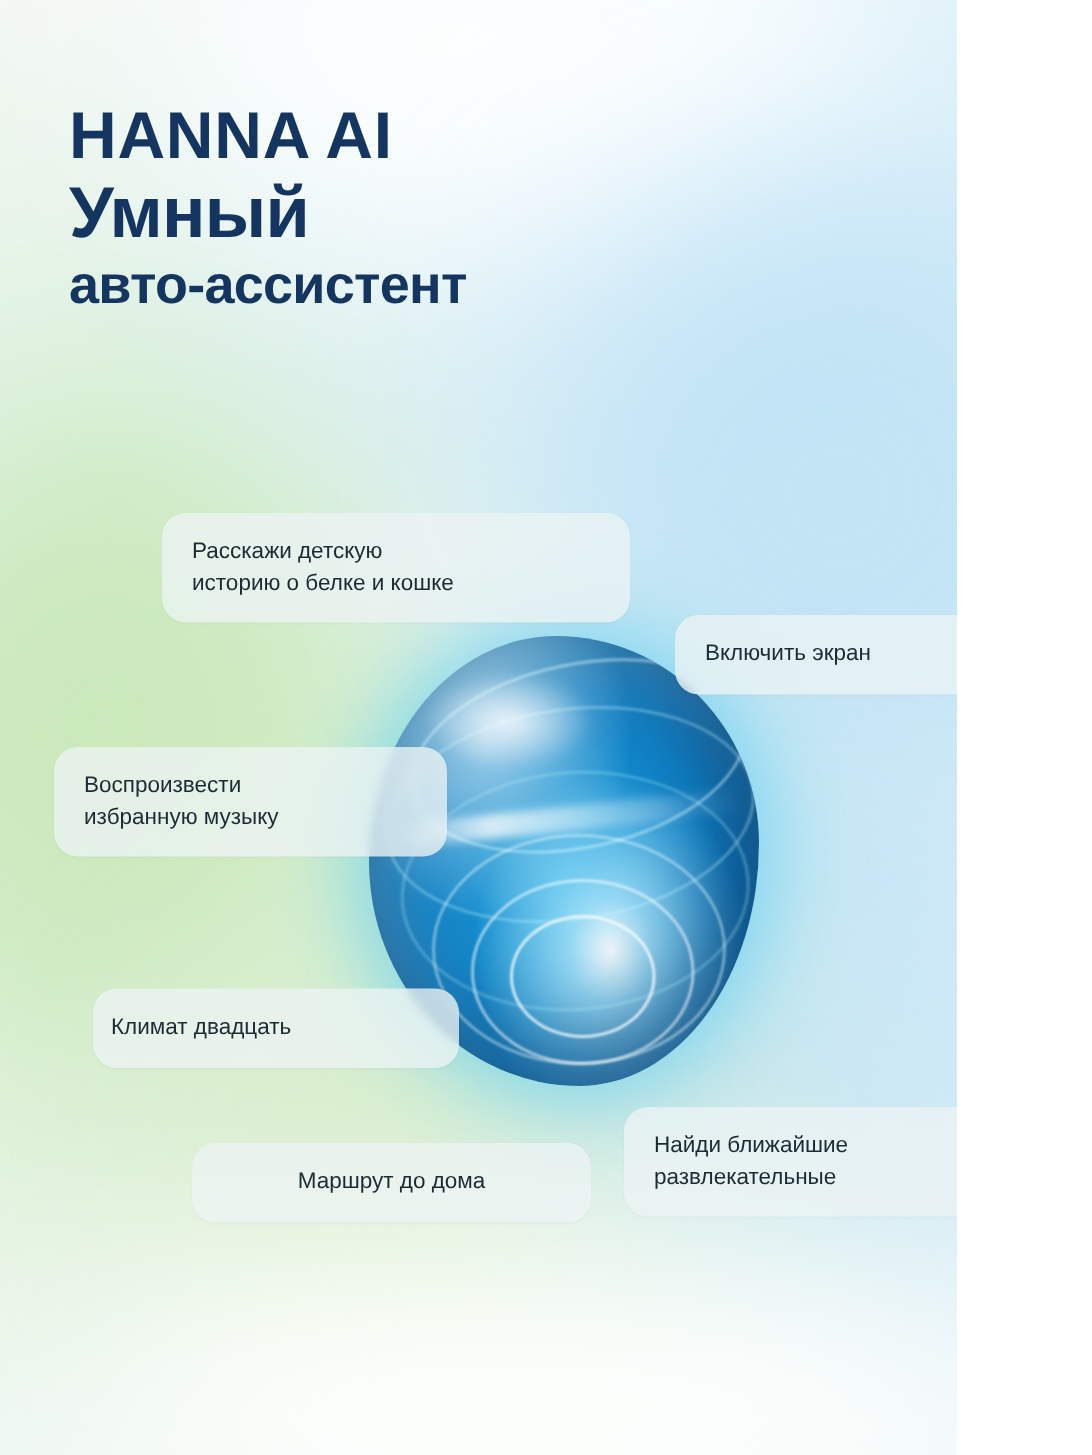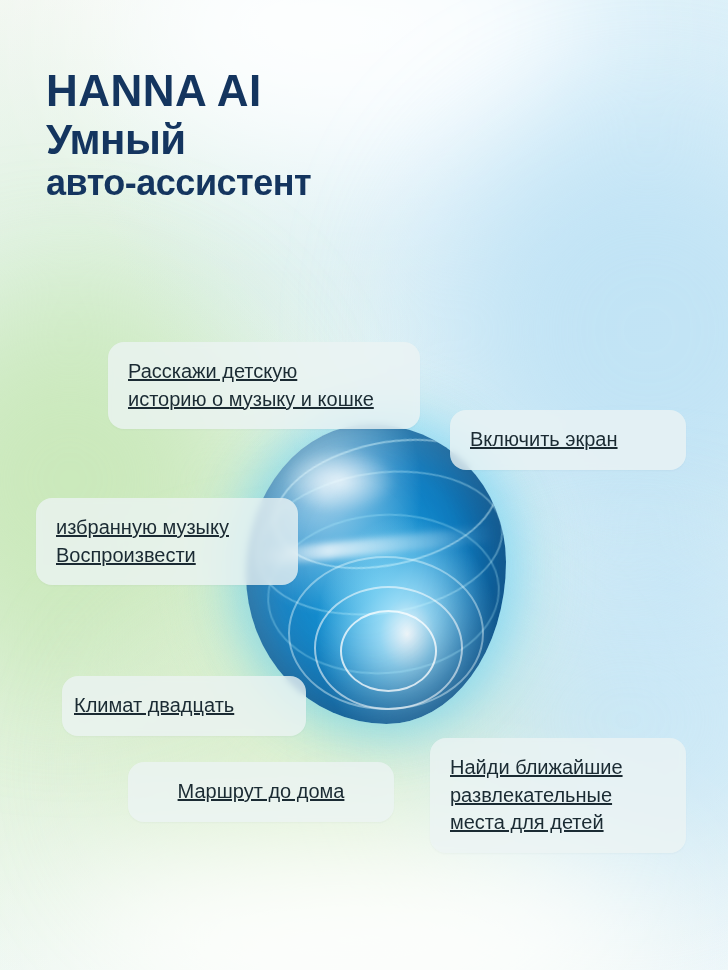--- a/index.html
+++ b/index.html
@@ -10,21 +10,21 @@
   body {
     width: 728px;
     height: 970px;
     font-family: "Liberation Sans", sans-serif;
     background: #ffffff;
     overflow: hidden;
   }
 
   .poster {
     position: relative;
-    width: 728px;
+    width: 638px;
     height: 970px;
     overflow: hidden;
     background:
       radial-gradient(circle at 78% 10%, rgba(208,236,250,0.95) 0%, rgba(208,236,250,0) 46%),
       radial-gradient(circle at 12% 34%, rgba(216,240,214,0.85) 0%, rgba(216,240,214,0) 40%),
       radial-gradient(circle at 6% 66%, rgba(214,238,206,0.9) 0%, rgba(214,238,206,0) 42%),
       radial-gradient(circle at 92% 60%, rgba(206,234,248,0.9) 0%, rgba(206,234,248,0) 45%),
       radial-gradient(circle at 50% 86%, rgba(228,242,224,0.75) 0%, rgba(228,242,224,0) 45%),
       linear-gradient(160deg, #f4f8f3 0%, #eef6f8 30%, #f6fbf6 60%, #eef7fb 100%);
   }
@@ -50,21 +50,21 @@
     z-index: 6;
   }
   .headline .line {
     color: #14355f;
     font-weight: 700;
     letter-spacing: -0.5px;
     line-height: 1.13;
     white-space: nowrap;
   }
   .headline .line1 { font-size: 44px; letter-spacing: 0.5px; }
-  .headline .line2 { font-size: 42px; }
+  .headline .line2 { font-size: 48px; }
   .headline .line3 { font-size: 36px; }
 
   
   .orb-wrap {
     position: absolute;
     left: 246px;
     top: 424px;
     width: 260px;
     height: 300px;
     z-index: 3;
@@ -126,33 +126,32 @@
   }
 
   
   .bubble {
     position: absolute;
     z-index: 5;
     padding: 16px 20px;
     border-radius: 16px;
     background: rgba(236,243,244,0.78);
     color: #1b2b33;
-    font-size: 20px;
+    font-size: 15px;
     line-height: 1.38;
     backdrop-filter: blur(3px);
     box-shadow: 0 1px 2px rgba(40,70,90,0.04);
-    text-decoration: underline;
   }
   .b1 { left: 108px; top: 342px; width: 272px; }
   .b2 { left: 450px; top: 410px; width: 196px; }
   .b3 { left: 36px;  top: 498px; width: 222px; }
   .b4 { left: 490px; top: 556px; width: 196px; }
-  .b5 { left: 62px;  top: 676px; width: 212px; padding-left: 12px; }
+  .b5 { left: 62px;  top: 659px; width: 212px; padding-left: 12px; }
   .b6 { left: 128px; top: 762px; width: 226px; text-align: center; }
-  .b7 { left: 430px; top: 738px; width: 216px; }
+  .b7 { left: 416px; top: 738px; width: 216px; }
 
   .bubble .l { display: block; white-space: nowrap; }
 </style>
 </head>
 <body>
 
 <div class="poster">
 
   <div class="blob white-top"></div>
   <div class="blob green-left"></div>
@@ -176,40 +175,39 @@
       <div class="wave w4"></div>
       <div class="wave w5"></div>
       <div class="wave w6"></div>
       <div class="streak"></div>
       <div class="highlight"></div>
     </div>
   </div>
 
   <div class="bubble b1">
     <span class="l">Расскажи детскую</span>
-    <span class="l">историю о музыку и кошке</span>
+    <span class="l">историю о белке и кошке</span>
   </div>
 
   <div class="bubble b2">
     <span class="l">Включить экран</span>
   </div>
 
   <div class="bubble b3">
+    <span class="l">Воспроизвести</span>
     <span class="l">избранную музыку</span>
-    <span class="l">Воспроизвести</span>
   </div>
 
 
   <div class="bubble b5">
     <span class="l">Климат двадцать</span>
   </div>
 
   <div class="bubble b6">
     <span class="l">Маршрут до дома</span>
   </div>
 
   <div class="bubble b7">
     <span class="l">Найди ближайшие</span>
     <span class="l">развлекательные</span>
-    <span class="l">места для детей</span>
   </div>
 
 </div>
 
 </body></html>

